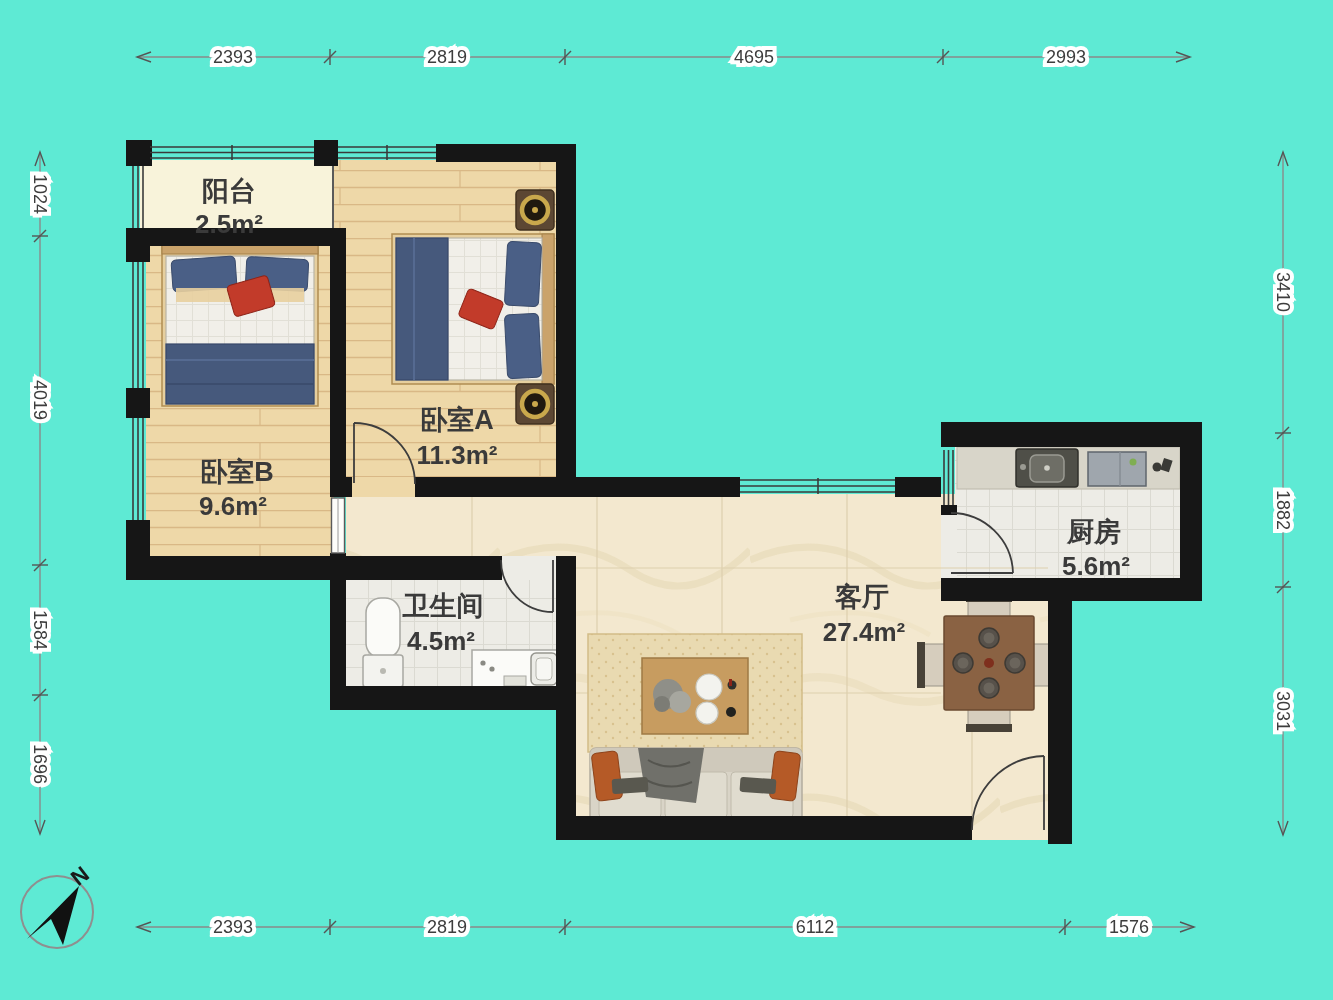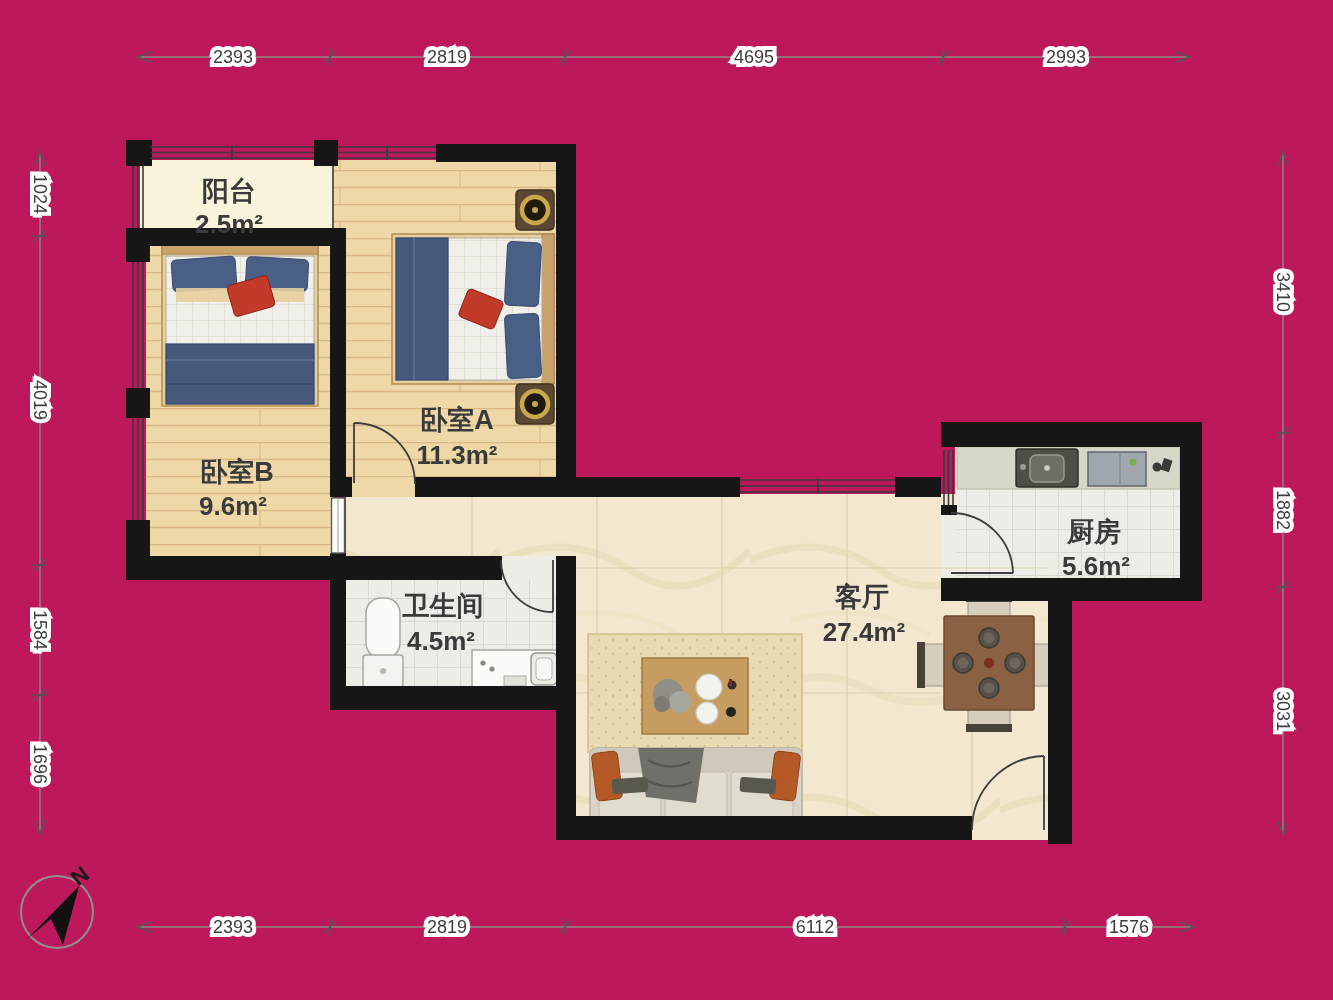--- a/index.html
+++ b/index.html
@@ -1,16 +1,16 @@
 <!DOCTYPE html>
 <html><head>
 <meta charset="utf-8">
 <style>
   html,body{margin:0;padding:0;background:#fff;}
-  .canvas{position:relative;width:1333px;height:1000px;background:#be185d;overflow:hidden;
+  .canvas{position:relative;width:1333px;height:1000px;background:#5eead4;overflow:hidden;
           font-family:"Liberation Sans", sans-serif;}
   svg text{font-family:"Liberation Sans", sans-serif;}
   .dimtxt{font-size:18px;fill:#3d3d3d;}
   .roomname{font-size:27px;font-weight:600;fill:#3a3a3a;}
   .roomarea{font-size:26px;font-weight:600;fill:#3a3a3a;}
   .ntxt{font-size:22px;font-weight:700;fill:#1a1a1a;}
 </style>
 </head>
 <body>
 

